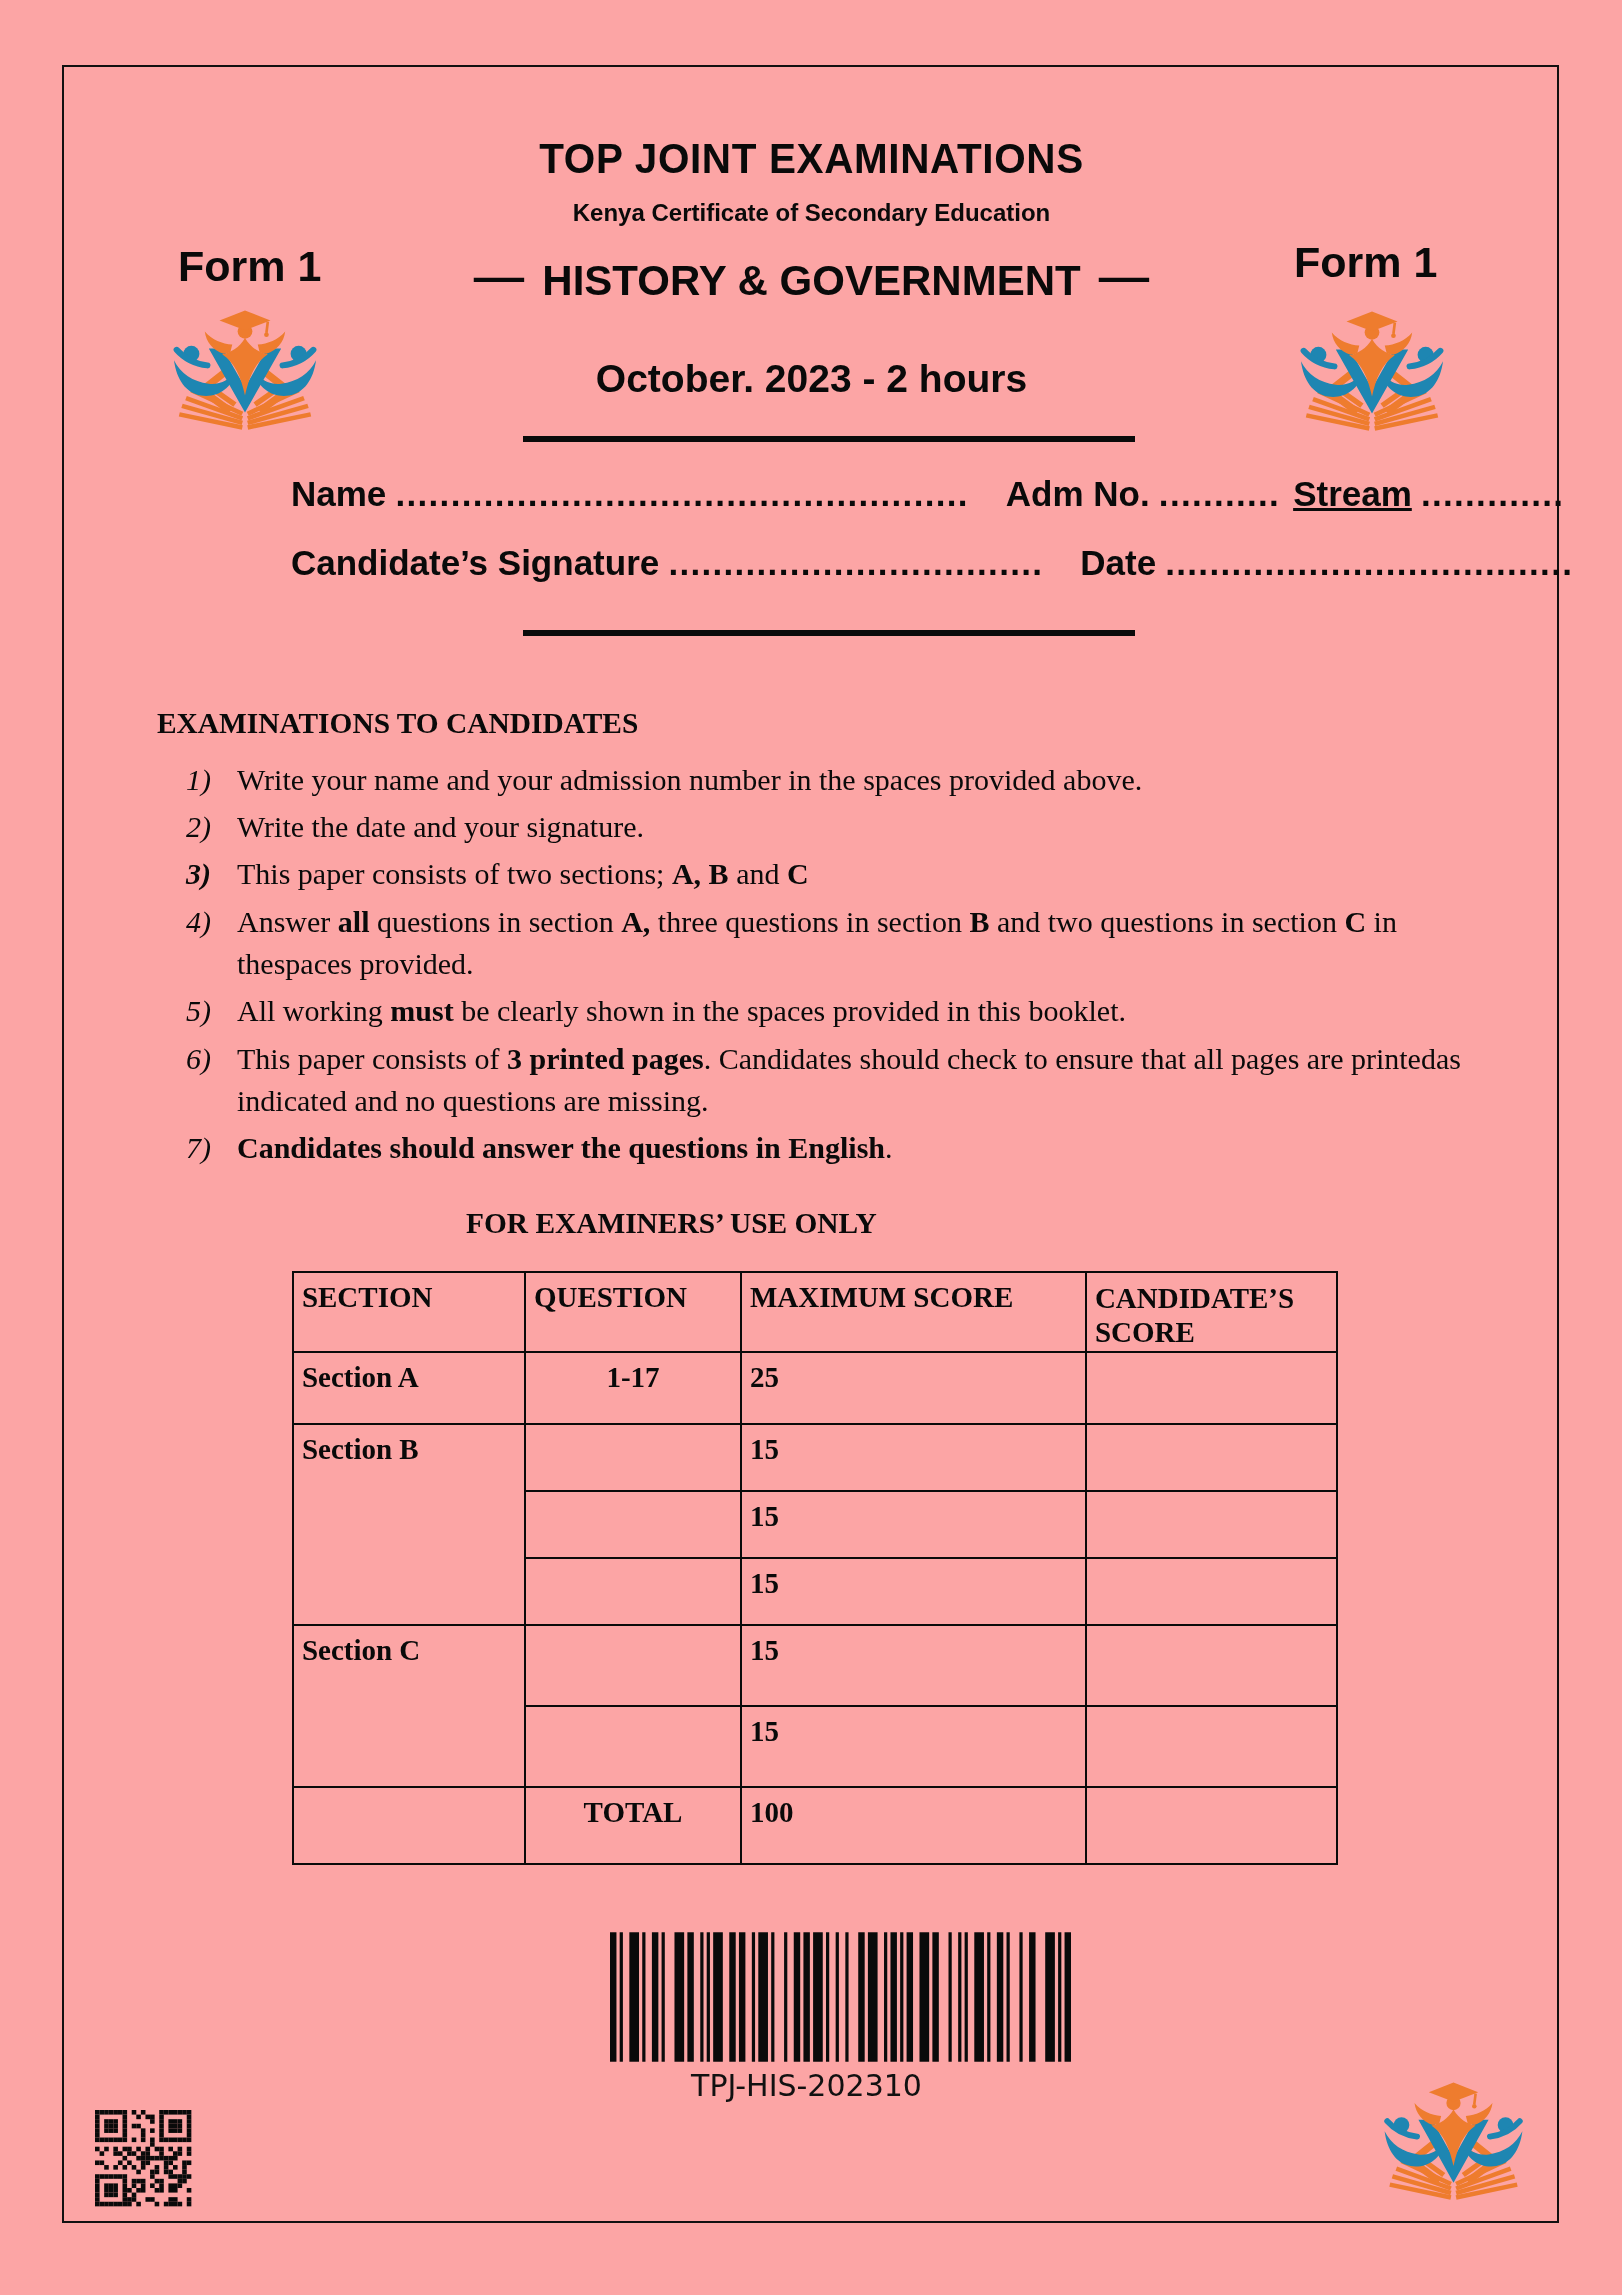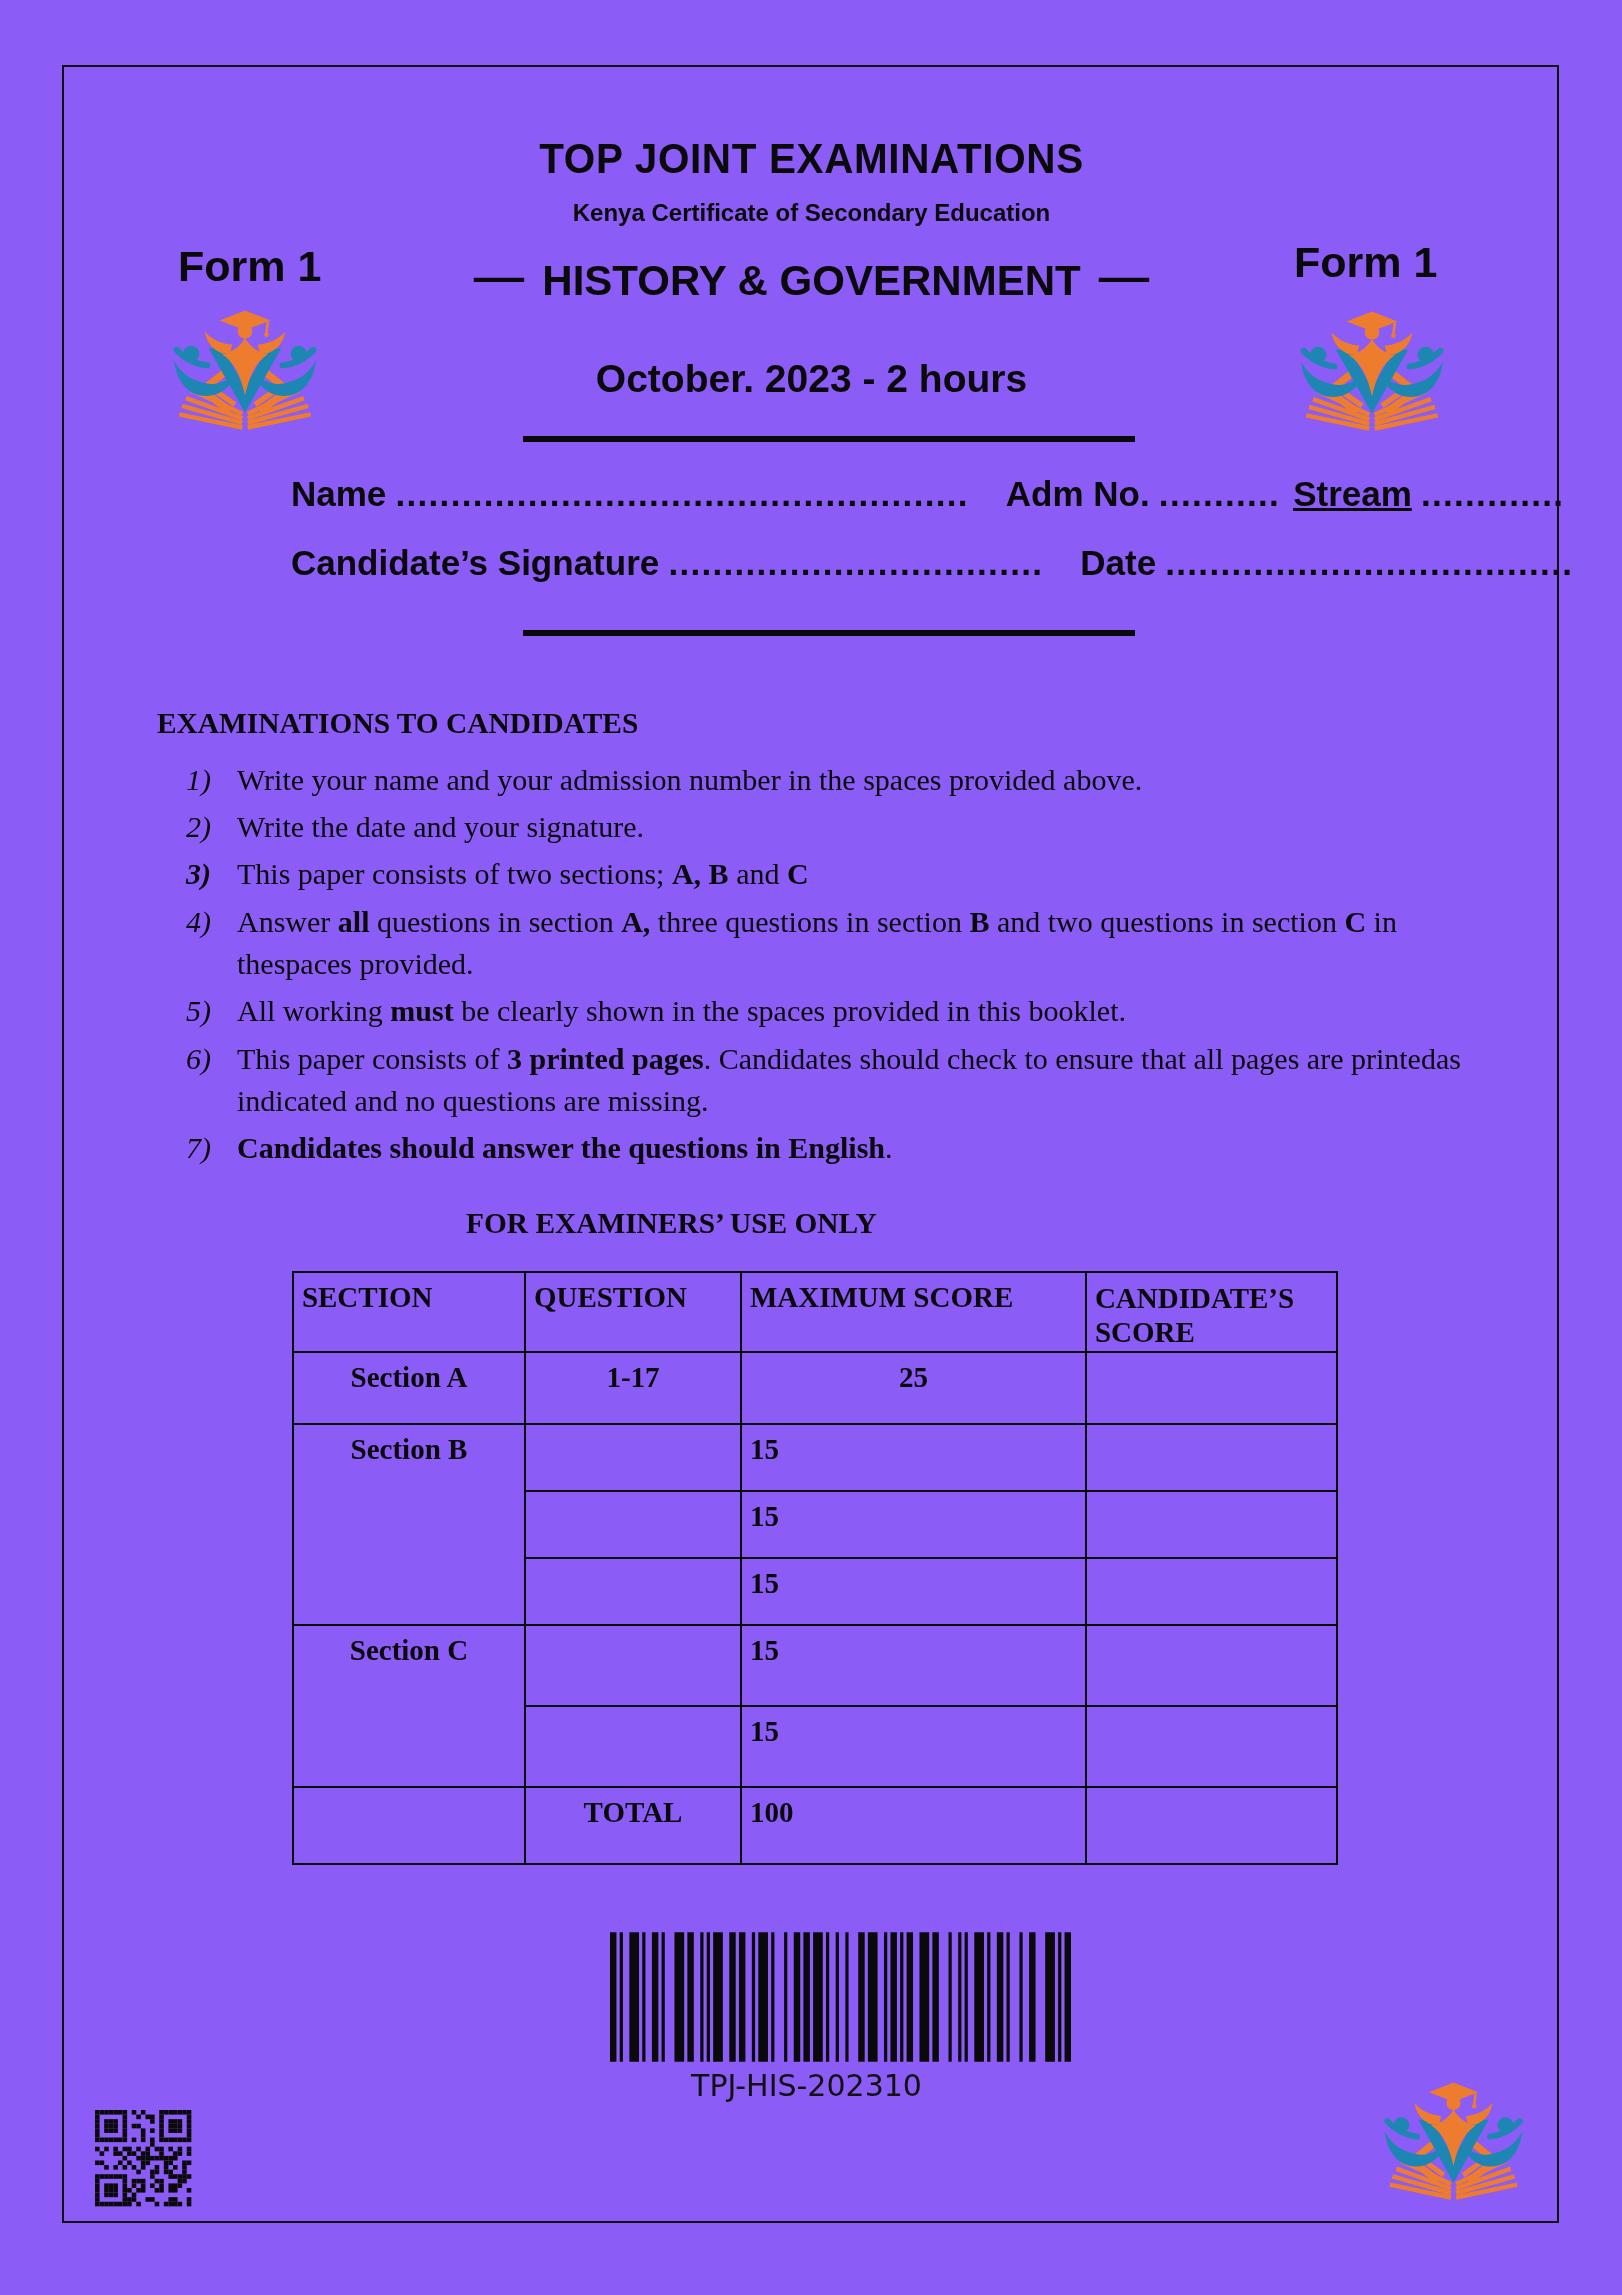--- a/index.html
+++ b/index.html
@@ -2,21 +2,21 @@
 <html style="--orange: #EE7C2E; --blue: #1E86B2; --ink: #0a0a0a;font-size:10.5px"><head>
 <meta charset="utf-8">
 <style>
   :root{
     --ink:#0a0a0a;
     --orange:#EE7C2E;
     --blue:#1E86B2;
   }
   *{margin:0;padding:0;box-sizing:border-box;}
   html,body{width:1623px;height:2295px;background:#ffffff;}
-  .sheet{position:relative;width:1623px;height:2295px;background:#8b5cf6;overflow:hidden;
+  .sheet{position:relative;width:1623px;height:2295px;background:#fca5a5;overflow:hidden;
          font-family:"Liberation Serif", serif;color:var(--ink);}
   .frame{position:absolute;left:62px;top:65px;width:1497px;height:2158px;border:2.6px solid #111;}
   .abs{position:absolute;}
   .ctr{left:0;right:0;text-align:center;}
   .sans{font-family:"Liberation Sans", sans-serif;}
   .serif{font-family:"Liberation Serif", serif;}
 
   .main-title{top:134px;font-size:43px;font-weight:bold;letter-spacing:0.7px;transform:scaleX(.94);}
   .sub-title{top:199px;font-size:24px;font-weight:bold;}
   .subject-line{top:257px;font-size:42px;font-weight:bold;white-space:nowrap;}
@@ -52,21 +52,21 @@
   .score-wrap{left:292px;top:1271px;}
   table.score{border-collapse:collapse;table-layout:fixed;width:1044px;
               font-size:29px;font-weight:bold;font-family:"Liberation Serif", serif;}
   table.score td{border:2px solid #0a0a0a;vertical-align:top;padding:7.9px 7.9px 0 7.9px;}
   table.score col.c1{width:232px;} table.score col.c2{width:216px;}
   table.score col.c3{width:345px;} table.score col.c4{width:251px;}
   tr.r-head{height:80px;margin-left:32px;} tr.r-a{height:72px;} tr.r-b{height:67px;}
   tr.r-c{height:81px;} tr.r-t{height:77px;}
   td.toprow{border-top:4.6px solid #0a0a0a;}
   td.lft{border-left:2.6px solid #0a0a0a;} td.rgt{border-right:2.6px solid #0a0a0a;}
-  td.sep{border-bottom:2.6px solid #0a0a0a;text-align:center;}
+  td.sep{border-bottom:2.6px solid #0a0a0a;}
   td.qcell{text-align:center;}
   td.mcell{padding-left:47px;}
   td.secb{vertical-align:middle;padding-bottom:39px;}
   td.ghost{border:none;}
   td.botm{border-bottom:2.6px solid #0a0a0a;}
   .hdr2{line-height:1.18;}
 
   .barcode-wrap{left:610px;top:1932px;width:393px;text-align:center;}
   .barcode-text{margin-top:3.9px;font-family:"DejaVu Sans", sans-serif;font-size:30px;color:#111;}
 

